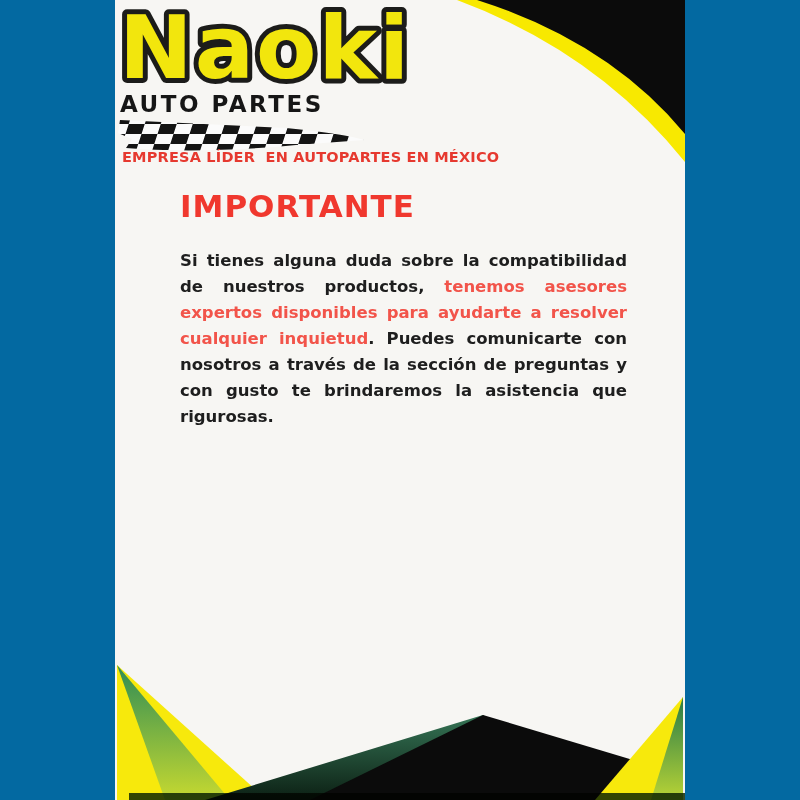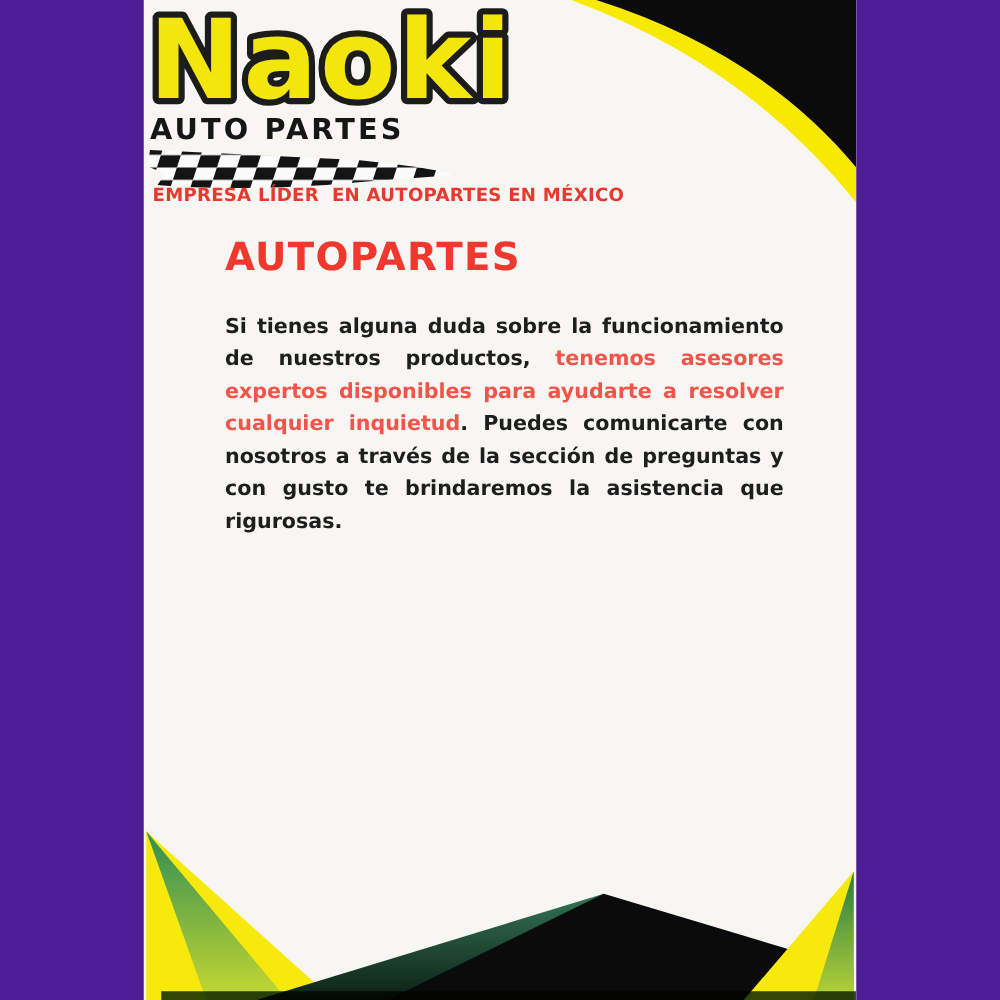--- a/index.html
+++ b/index.html
@@ -1,16 +1,16 @@
 <!DOCTYPE html>
 <html><head>
 <meta charset="utf-8">
 <style>
   html,body{margin:0;padding:0;background:#ffffff;}
-  .canvas{position:relative;width:800px;height:800px;background:#4c1d95;overflow:hidden;
+  .canvas{position:relative;width:800px;height:800px;background:#0369a1;overflow:hidden;
           font-family:"DejaVu Sans", sans-serif;}
   .flyer{position:absolute;left:115px;top:0;width:570px;height:800px;background:#f7f6f3;overflow:hidden;}
 
   
   .brand{position:absolute;left:0;top:0;width:480px;height:180px;}
   .logo-svg{position:absolute;left:0;top:0;}
   .brand-sub{position:absolute;left:5px;top:91px;font-size:23px;font-weight:700;
              letter-spacing:2.5px;color:#161616;white-space:pre;}
   .flag-svg{position:absolute;left:1px;top:114px;}
   .tagline{position:absolute;left:7px;top:149px;font-size:14.5px;font-weight:700;
@@ -53,22 +53,22 @@
             <rect y="10" width="16" height="10" fill="#fbfbfb"></rect>
           </pattern>
         </defs>
         <path d="M4,6 L170,14 C210,18 236,22 248,26 L180,31 C120,37 56,38 10,34
                  L16,25 L2,19 Z" fill="url(#chk)"></path>
       </svg>
       <div class="tagline">EMPRESA LÍDER  EN AUTOPARTES EN MÉXICO</div>
     </div>
 
     <div class="content">
-      <h1>AUTOPARTES</h1>
-      <p><span>Si tienes alguna duda sobre la funcionamiento de nuestros productos, </span><span class="red-inline">tenemos asesores expertos disponibles para ayudarte a resolver cualquier inquietud</span><span>. Puedes comunicarte con nosotros a través de la sección de preguntas y con gusto te brindaremos la asistencia que rigurosas.</span></p>
+      <h1>IMPORTANTE</h1>
+      <p><span>Si tienes alguna duda sobre la compatibilidad de nuestros productos, </span><span class="red-inline">tenemos asesores expertos disponibles para ayudarte a resolver cualquier inquietud</span><span>. Puedes comunicarte con nosotros a través de la sección de preguntas y con gusto te brindaremos la asistencia que rigurosas.</span></p>
     </div>
 
     <svg class="decor-bottom" width="570" height="140" viewBox="0 0 570 140" aria-hidden="true">
       <defs>
         <linearGradient id="grnL" x1="0" y1="0" x2="0" y2="1">
           <stop offset="0" stop-color="#2f8c55"></stop>
           <stop offset="1" stop-color="#c6d930"></stop>
         </linearGradient>
         <linearGradient id="grnR" x1="0" y1="0" x2="0" y2="1">
           <stop offset="0" stop-color="#267a49"></stop>

